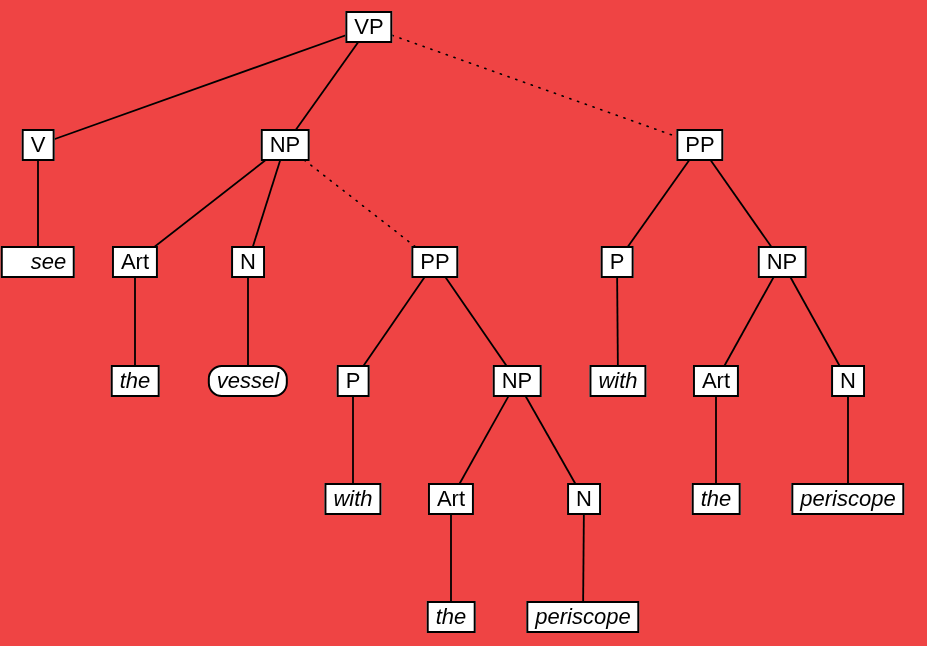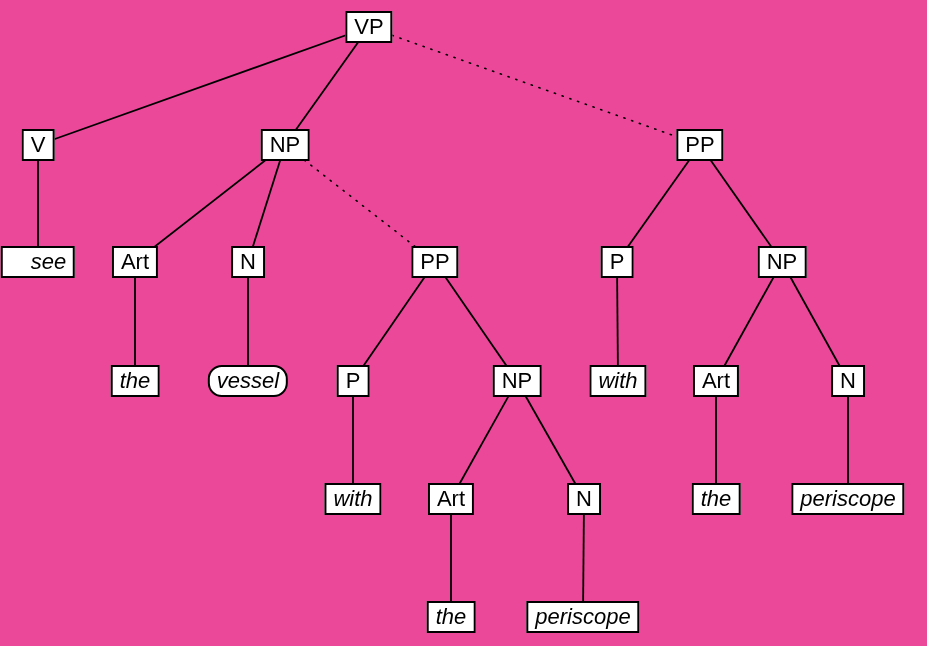--- a/index.html
+++ b/index.html
@@ -4,21 +4,21 @@
 <style>
   html, body {
     margin: 0;
     padding: 0;
     background: #ffffff;
   }
   #stage {
     position: relative;
     width: 927px;
     height: 646px;
-    background: #ec4899;
+    background: #ef4444;
     font-family: "Liberation Sans", "DejaVu Sans", sans-serif;
     overflow: hidden;
   }
   #edge-layer {
     position: absolute;
     left: 0;
     top: 0;
     width: 927px;
     height: 646px;
   }

